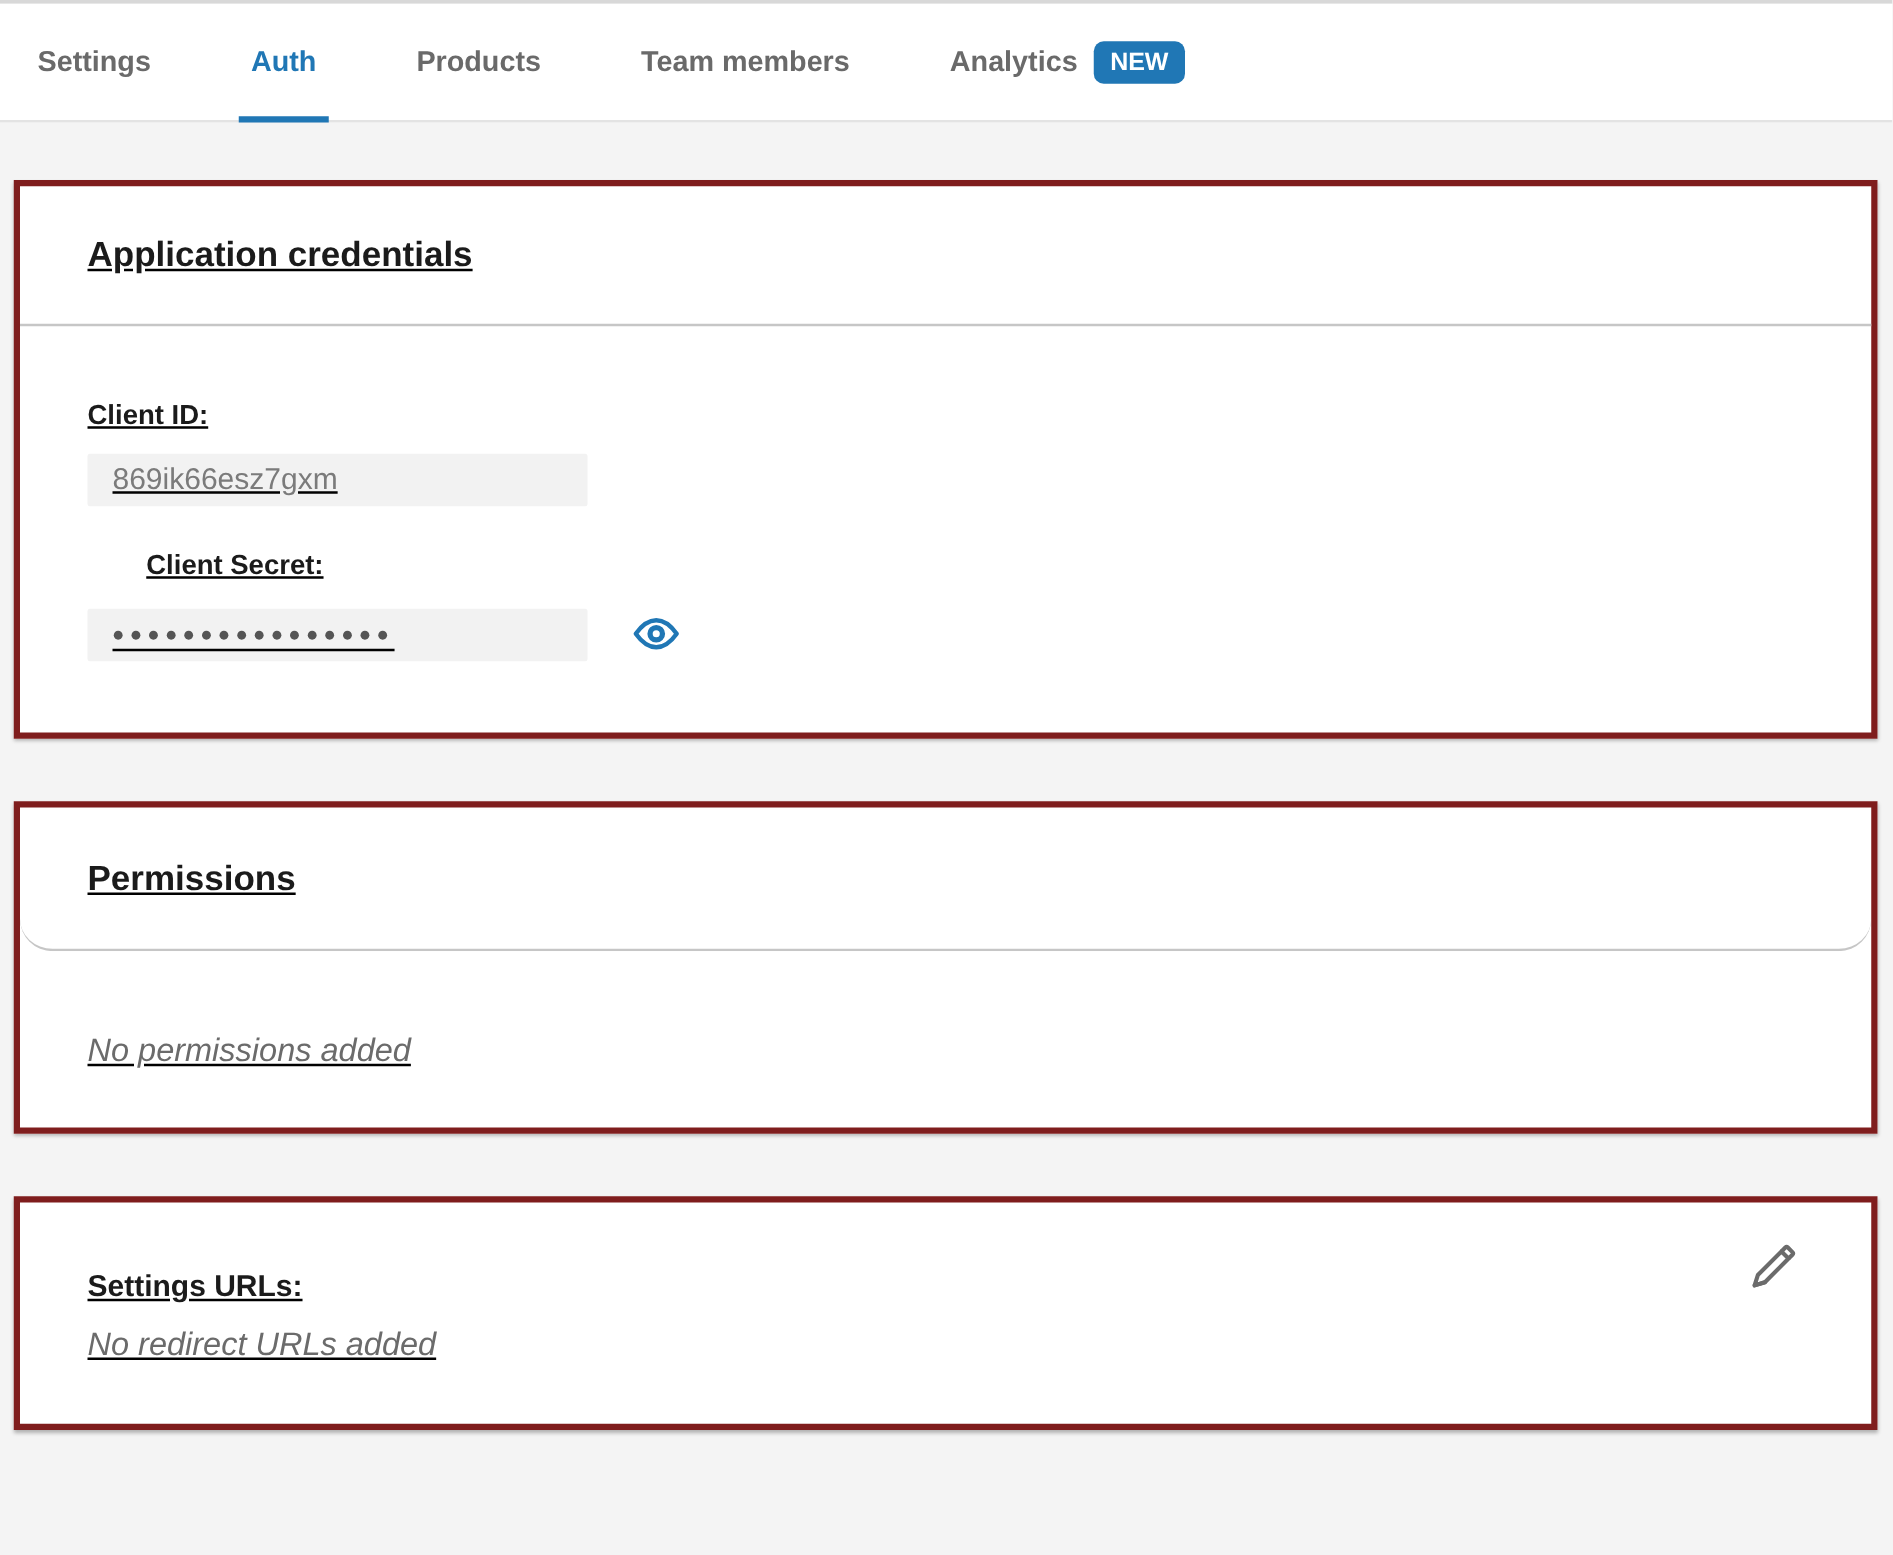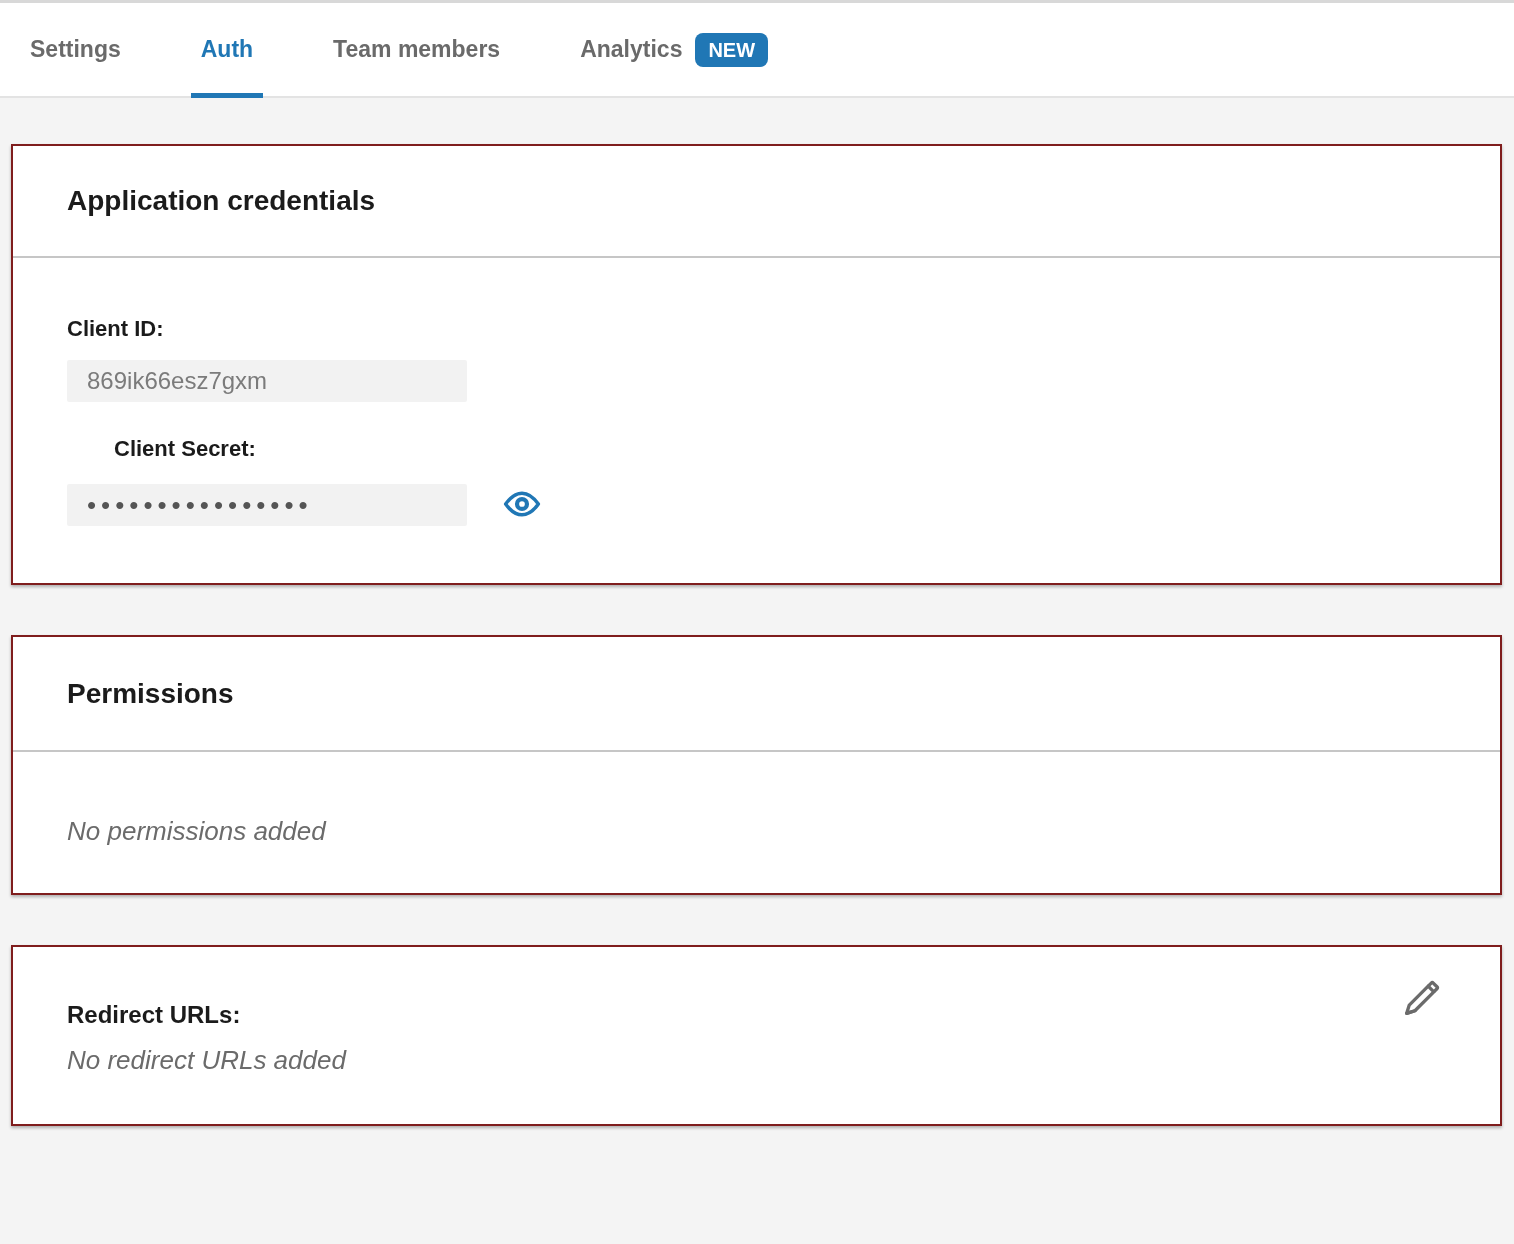--- a/index.html
+++ b/index.html
@@ -51,34 +51,35 @@
     font-size: 20px;
     font-weight: 700;
     padding: 5px 13px;
     border-radius: 8px;
     line-height: 1.2;
   }
   
   .page { padding: 0 12px 0 11px; }
   .card {
     background: #ffffff;
-    border: 2px solid #7f1d1d;
+    border: 5px solid #7f1d1d;
     box-shadow: 0 2px 3px rgba(0,0,0,0.28);
+    text-decoration: underline;
   }
   .card-1 { margin-top: 46px; }
   .card-2 { margin-top: 50px; }
   .card-3 { margin-top: 50px; }
   .card-header {
     height: 112px;
     display: flex;
     align-items: center;
     padding: 0 54px;
     border-bottom: 2px solid #c6c6c6;
   }
-  .card-2 .card-header { height: 115px; }
+  .card-2 .card-header { height: 115px; border-radius: 26px; }
   .card-3 .card-header { height: 116px; }
   .card-title {
     font-size: 28px;
     font-weight: 700;
     color: #1b1b1b;
   }
   .card-body { padding: 57px 54px; }
   .field-label {
     font-size: 22px;
     font-weight: 700;
@@ -160,20 +161,23 @@
 
 <div class="top-strip"></div>
 
 <nav class="tabbar">
   <div class="tab">
     <span>Settings</span>
   </div>
   <div class="tab active">
     <span>Auth</span>
     <div class="tab-underline"></div>
+  </div>
+  <div class="tab">
+    <span>Products</span>
   </div>
   <div class="tab">
     <span>Team members</span>
   </div>
   <div class="tab">
     <span>Analytics</span>
     <span class="badge">NEW</span>
   </div>
 </nav>
 
@@ -209,21 +213,21 @@
     <div class="card-header">
       <h2 class="card-title">Permissions</h2>
     </div>
     <div class="card-body perm-body">
       <div class="empty-text">No permissions added</div>
     </div>
   </section>
 
   <section class="card card-3">
     <div class="card-body oauth-body">
-      <div class="redirect-label">Redirect URLs:</div>
+      <div class="redirect-label">Settings URLs:</div>
       <div class="empty-text oauth-empty">No redirect URLs added</div>
       <button class="edit-btn">
         <span>
           <svg width="44" height="44" viewBox="0 0 24 24" fill="none" stroke="#6b6b6b" stroke-width="1.8" stroke-linejoin="round">
             <path d="M4.2 19.8 L5.6 15.3 L15.9 5 L19 8.1 L8.7 18.4 Z"></path>
             <path d="M15.9 5 L17.6 3.3 C17.9 3 18.4 3 18.7 3.3 L20.7 5.3 C21 5.6 21 6.1 20.7 6.4 L19 8.1"></path>
             <path d="M4.2 19.8 L8.7 18.4" stroke-linecap="round"></path>
           </svg>
         </span>
       </button>

